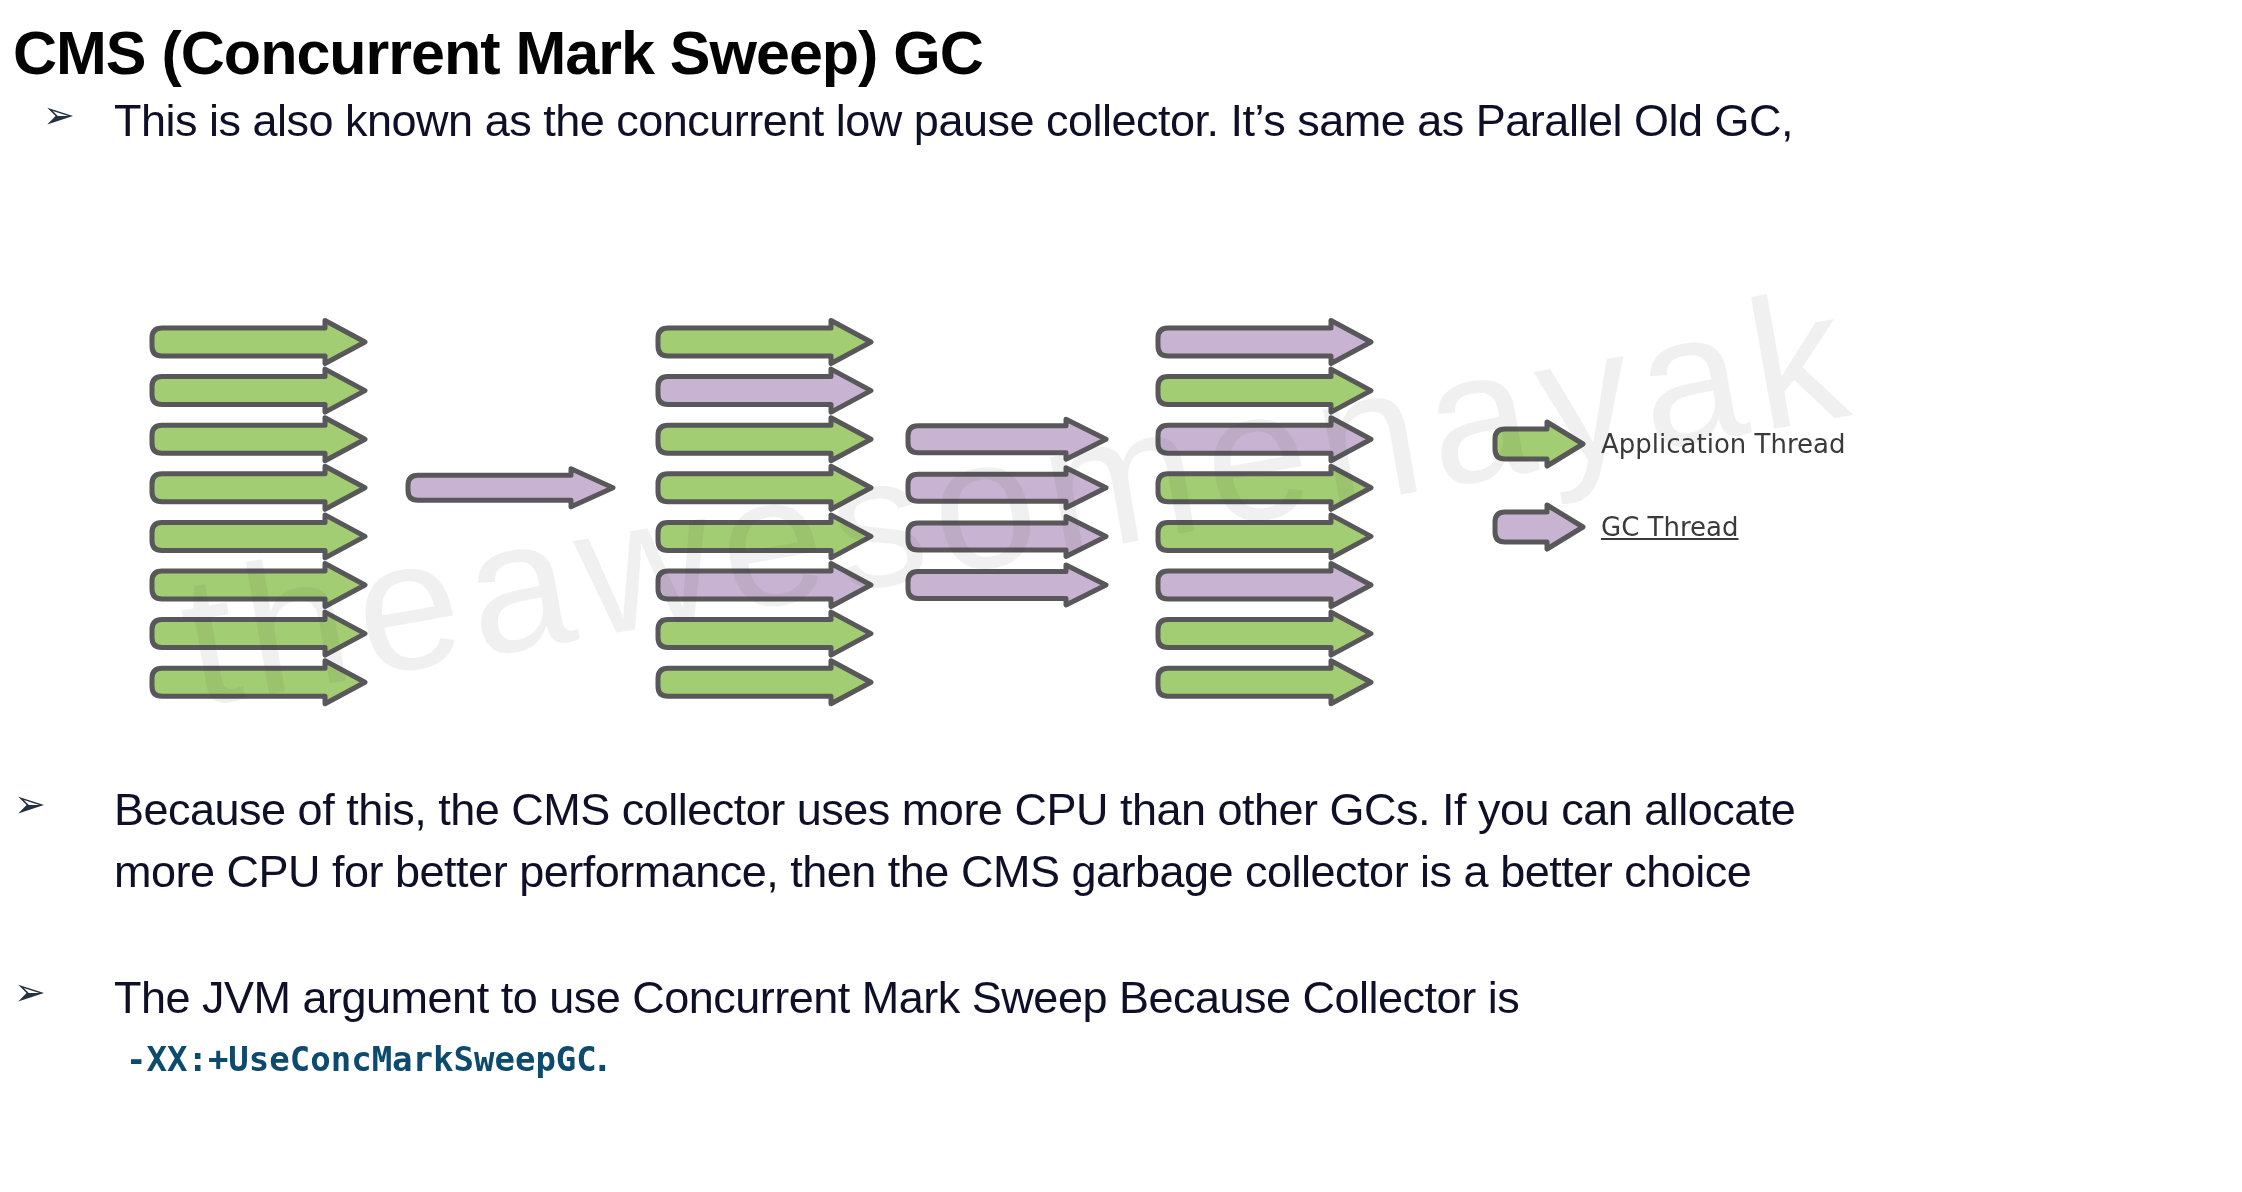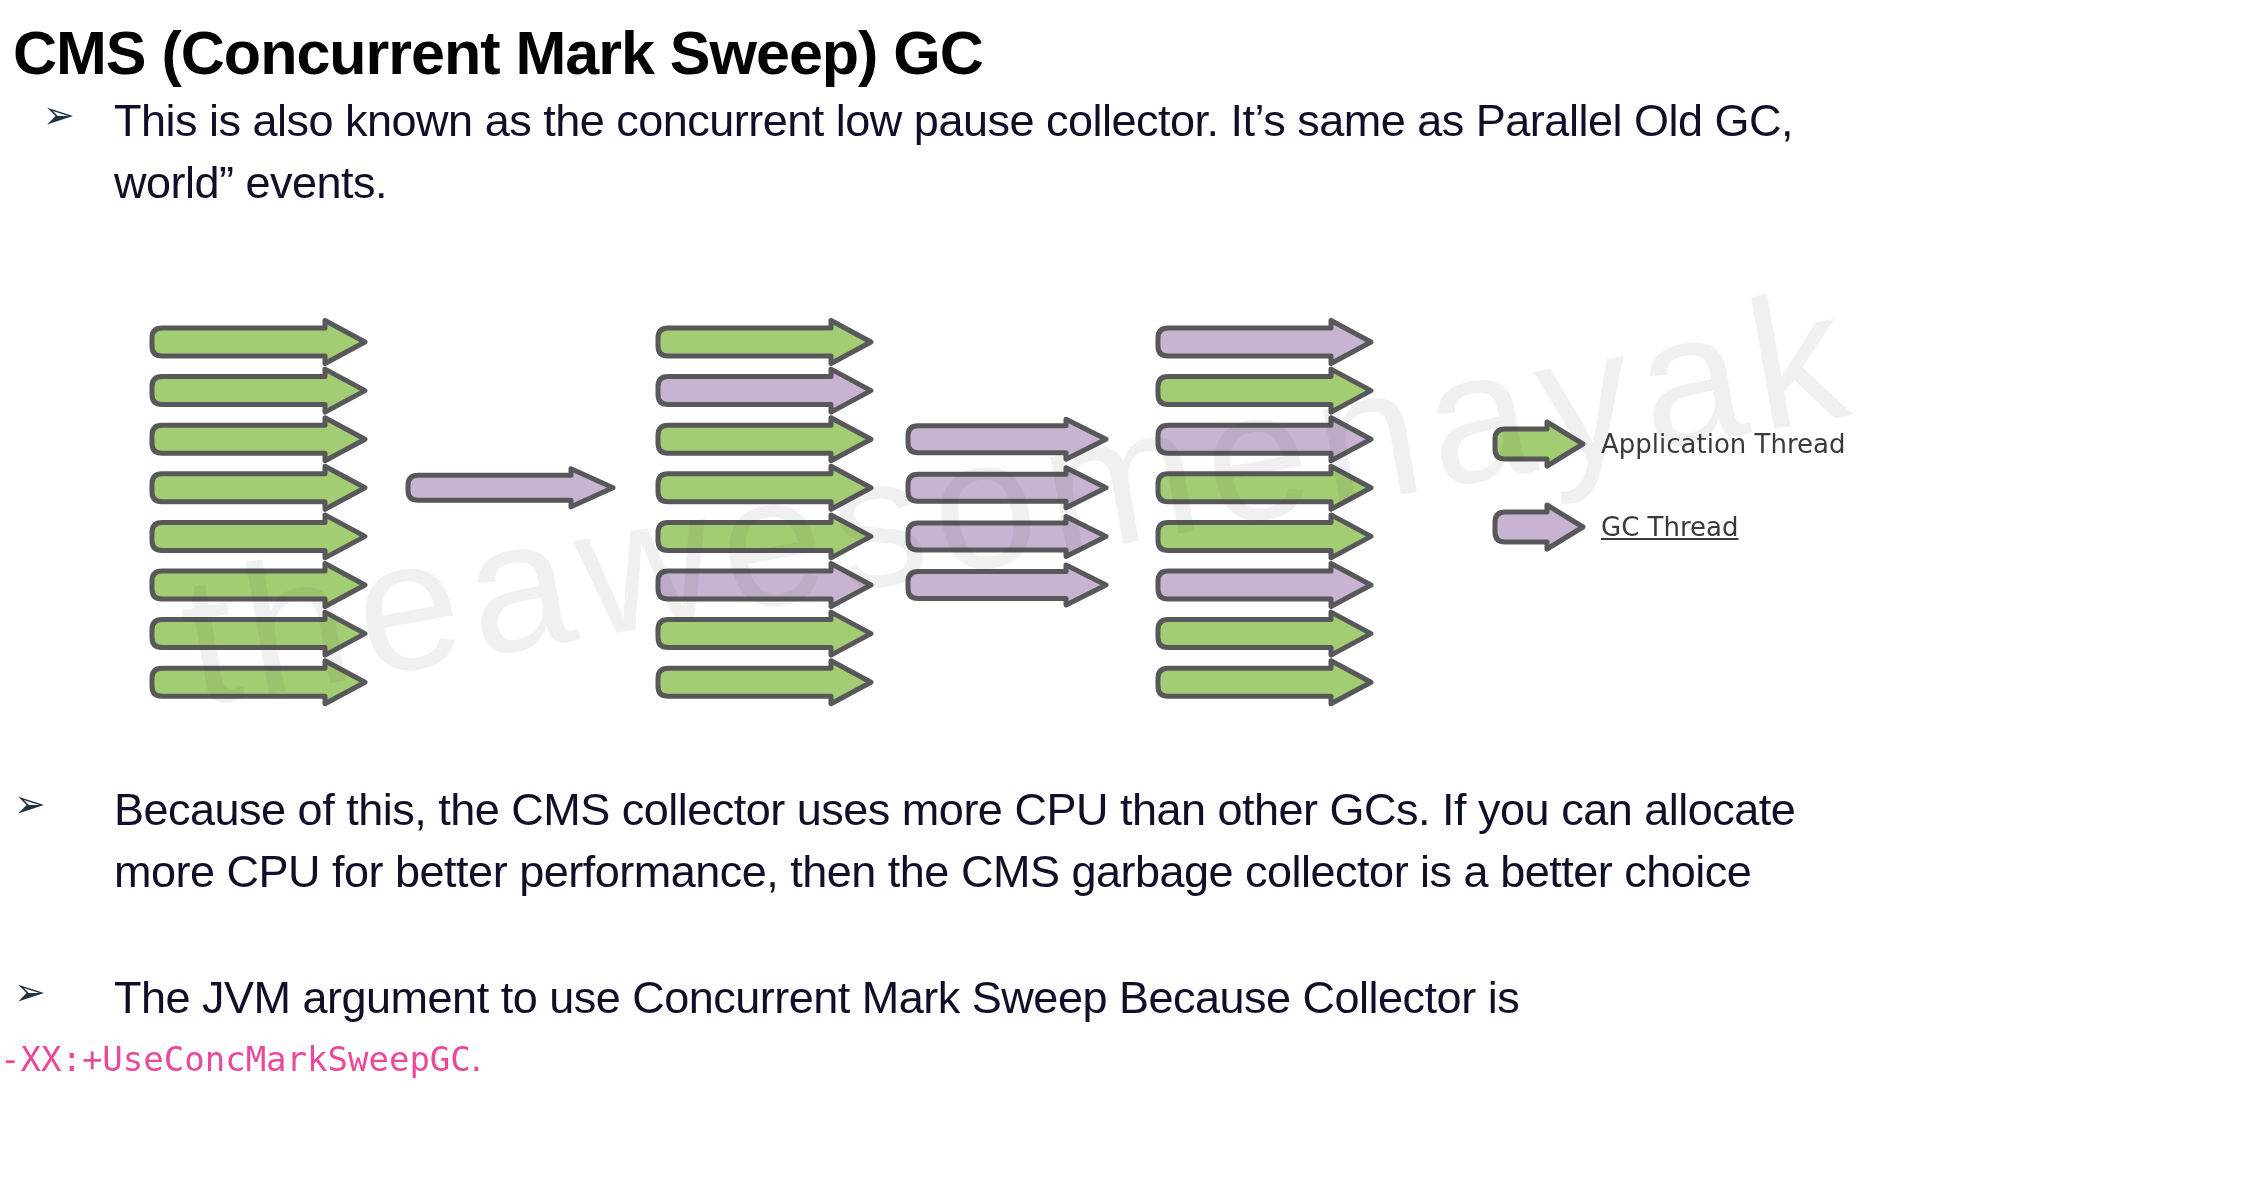--- a/index.html
+++ b/index.html
@@ -15,22 +15,22 @@
   .bullet .marker{
     position:absolute;top:6px;font-family:"DejaVu Sans",sans-serif;
     font-size:38px;color:#233240;line-height:1;
   }
   .bullet .lines{margin-left:114px;}
   .bullet .line{
     font-size:45px;line-height:62px;height:62px;white-space:nowrap;
     letter-spacing:-0.5px;
   }
   .code-line{
-    margin-top:6px;font-family:"DejaVu Sans Mono",monospace;
-    font-size:34px;color:#ec4899;white-space:nowrap;
+    margin-left:126px;margin-top:6px;font-family:"DejaVu Sans Mono",monospace;
+    font-size:34px;color:#0c4a6e;white-space:nowrap;font-weight:bold;
   }
   .code-line .period{font-family:"Liberation Sans",sans-serif;font-size:40px;}
   #b1{top:90px;} #b1 .marker{left:43px;}
   #b2{top:779px;} #b2 .marker{left:14px;}
   #b3{top:967px;} #b3 .marker{left:14px;}
   .diagram-svg{position:absolute;left:0;top:0;pointer-events:none;}
   .watermark{
     position:absolute;left:185px;top:552px;font-size:185px;line-height:1;
     letter-spacing:10px;color:#3c3c3c;opacity:0.07;white-space:nowrap;
     transform:rotate(-10deg);transform-origin:0 50%;
@@ -47,21 +47,20 @@
 <body>
 
 <div class="slide">
 
   <div class="title">CMS (Concurrent Mark Sweep) GC</div>
 
   <div class="bullet" id="b1">
     <span class="marker">➢</span>
     <div class="lines">
       <div class="line">This is also known as the concurrent low pause collector. It’s same as Parallel Old GC,</div>
-      <div class="line">world” events.</div>
     </div>
   </div>
 
   <svg class="diagram-svg" id="diagram-svg" width="2242" height="1192" viewBox="0 0 2242 1192">
       <path d="M 162 328 L 325 328 L 325 320.5 L 365 342 L 325 363.5 L 325 356 L 162 356 Q 152 356 152 346 L 152 338 Q 152 328 162 328 Z" fill="#a3cd72" stroke="#58585a" stroke-width="5" stroke-linejoin="round"></path>
       <path d="M 162 376.6 L 325 376.6 L 325 369.1 L 365 390.6 L 325 412.1 L 325 404.6 L 162 404.6 Q 152 404.6 152 394.6 L 152 386.6 Q 152 376.6 162 376.6 Z" fill="#a3cd72" stroke="#58585a" stroke-width="5" stroke-linejoin="round"></path>
       <path d="M 162 425.2 L 325 425.2 L 325 417.7 L 365 439.2 L 325 460.7 L 325 453.2 L 162 453.2 Q 152 453.2 152 443.2 L 152 435.2 Q 152 425.2 162 425.2 Z" fill="#a3cd72" stroke="#58585a" stroke-width="5" stroke-linejoin="round"></path>
       <path d="M 162 473.8 L 325 473.8 L 325 466.3 L 365 487.8 L 325 509.3 L 325 501.8 L 162 501.8 Q 152 501.8 152 491.8 L 152 483.8 Q 152 473.8 162 473.8 Z" fill="#a3cd72" stroke="#58585a" stroke-width="5" stroke-linejoin="round"></path>
       <path d="M 162 522.4 L 325 522.4 L 325 514.9 L 365 536.4 L 325 557.9 L 325 550.4 L 162 550.4 Q 152 550.4 152 540.4 L 152 532.4 Q 152 522.4 162 522.4 Z" fill="#a3cd72" stroke="#58585a" stroke-width="5" stroke-linejoin="round"></path>
       <path d="M 162 571 L 325 571 L 325 563.5 L 365 585 L 325 606.5 L 325 599 L 162 599 Q 152 599 152 589 L 152 581 Q 152 571 162 571 Z" fill="#a3cd72" stroke="#58585a" stroke-width="5" stroke-linejoin="round"></path>

